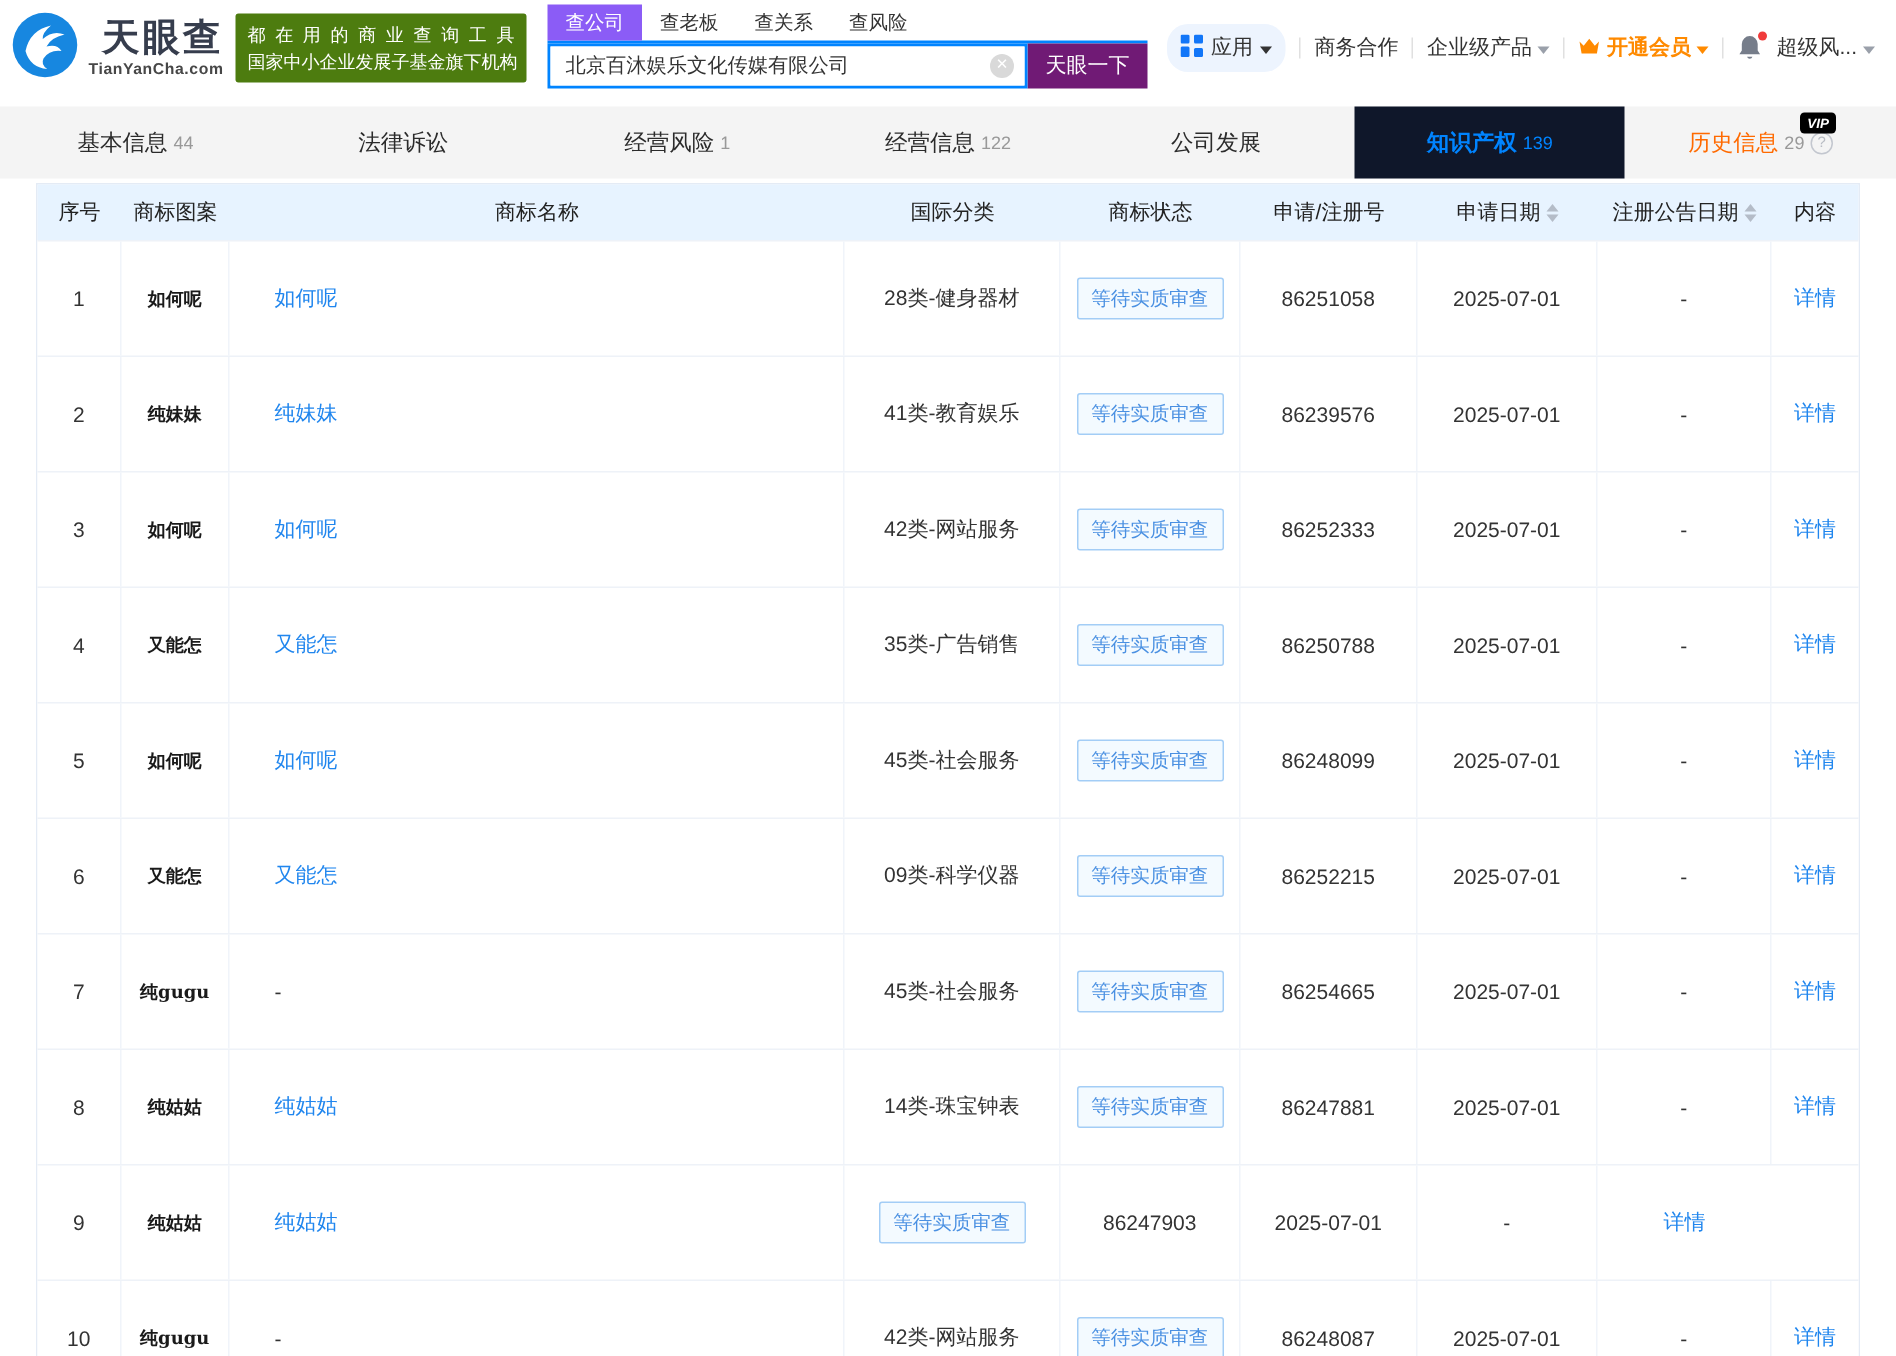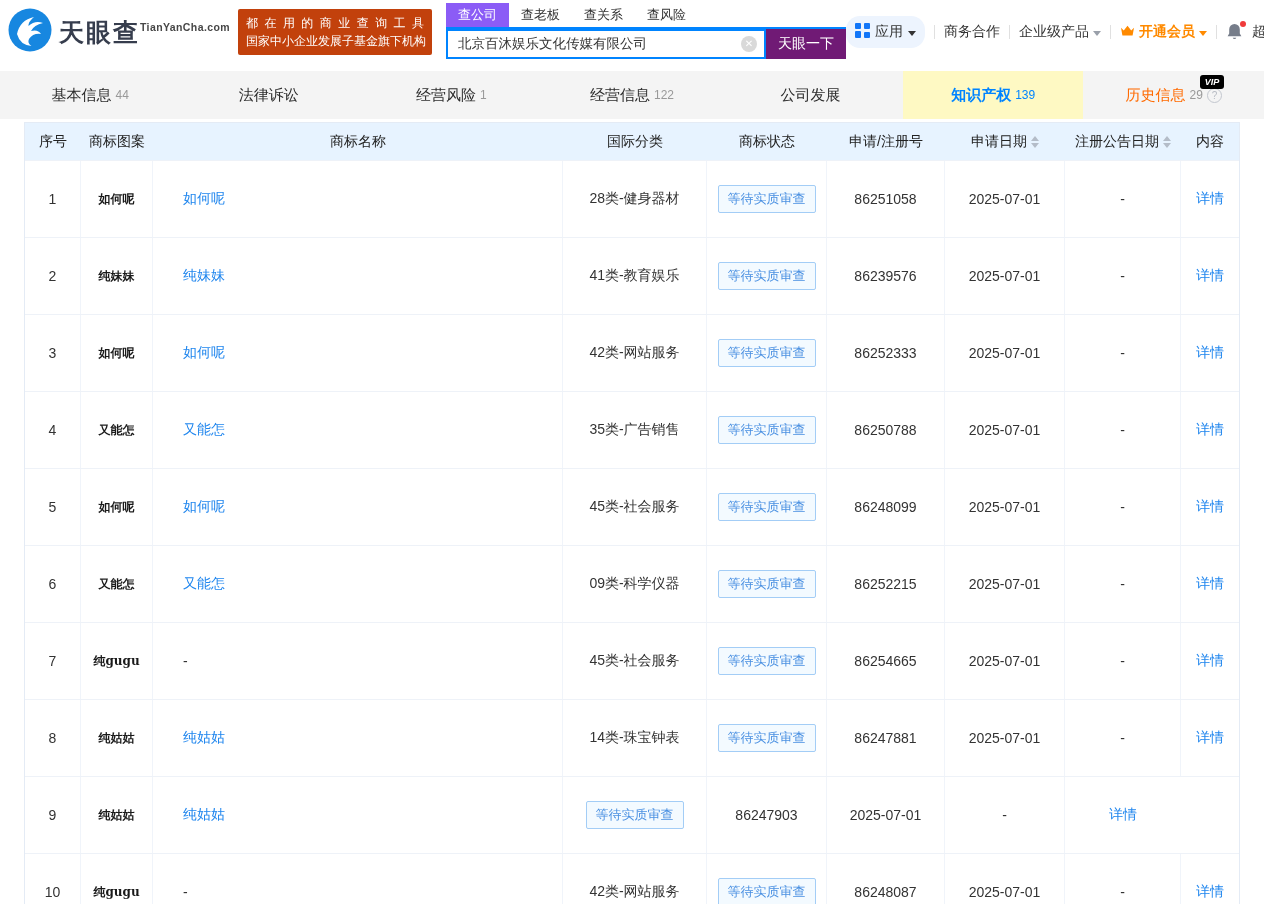--- a/index.html
+++ b/index.html
@@ -3,24 +3,24 @@
 <meta charset="utf-8">
 <style>
   *{margin:0;padding:0;box-sizing:border-box}
   html,body{width:1264px;height:904px;overflow:hidden;background:#fff;
     font-family:"Liberation Sans","DejaVu Sans",sans-serif;color:#333}
   a{text-decoration:none;cursor:pointer}
 
   
   .topbar{height:64px;display:flex;align-items:center;padding:0 14px 0 8px;white-space:nowrap}
   .logo{display:flex;align-items:center;gap:7px;cursor:pointer;flex:0 0 auto}
-  .logo-text{display:flex;flex-direction:row;align-items:flex-start}
+  .logo-text{display:flex;flex-direction:column;align-items:flex-end}
   .logo-cn{font-size:25px;font-weight:700;color:#363d4d;letter-spacing:2px;line-height:1.05}
   .logo-en{font-size:10.5px;font-weight:700;color:#474747;letter-spacing:.4px;margin-top:2px}
-  .promo{margin-left:8px;background:#c2410c;color:#fff;padding:5px 8px;border-radius:2px;
+  .promo{margin-left:8px;background:#4d7c0f;color:#fff;padding:5px 8px;border-radius:2px;
     font-size:12px;line-height:18px;text-align:center;width:194px;flex:0 0 auto}
   .promo .l1{text-align:justify;text-align-last:justify}
   .search{margin-left:14px;width:400px;flex:0 0 auto}
   .search-tabs{display:flex;align-items:flex-end;border-bottom:2px solid #0084ff;height:24px}
   .stab{font-size:13px;color:#333;padding:3px 12px;cursor:pointer}
   .stab.active{background:#8b5cf6;color:#fff}
   .search-row{display:flex}
   .input-wrap{position:relative;width:320px;height:30px;border:2px solid #0084ff;background:#eab308}
   .input-wrap input{border:none;outline:none;width:100%;height:100%;padding:0 30px 0 10px;
     font-size:13.5px;color:#333;font-family:inherit}
@@ -39,21 +39,21 @@
   .divider{width:1px;height:14px;background:#e0e0e0}
   .vip-link{color:#ff8a00;font-weight:700;display:flex;align-items:center;gap:4px}
   .bell{position:relative;display:inline-flex;cursor:pointer}
   .bell .dot{position:absolute;top:-2px;right:-3px;width:6px;height:6px;border-radius:50%;background:#f03b3b}
 
   
   .tabstrip{margin-top:7px;height:48px;background:#f4f4f4;display:flex}
   .tab{flex:1;display:flex;align-items:center;justify-content:center;gap:4px;font-size:15px;
     color:#2b2b2b;cursor:pointer;position:relative}
   .tab .count{font-size:12px;color:#999}
-  .tab.active{background:#fef9c3;color:#0084ff;font-weight:700}
+  .tab.active{background:#0f172a;color:#0084ff;font-weight:700}
   .tab.active .count{color:#0084ff;font-weight:400}
   .tab.history{color:#ff6a00}
   .vip-badge{position:absolute;top:4px;left:50%;margin-left:26px;background:#000000;color:#fff;
     font-size:9px;font-style:italic;font-weight:700;padding:1px 5px;border-radius:3px;line-height:12px}
   .help{width:15px;height:15px;border:1px solid #c3c7cf;border-radius:50%;color:#b8bcc4;
     font-size:10px;line-height:13px;text-align:center;display:inline-block}
 
   
   .table{margin:3px 24px 0;width:1216px;border:1px solid #e4ebf5}
   .grid{display:grid;grid-template-columns:56px 72px 410px 144px 120px 118px 120px 116px 58px}

